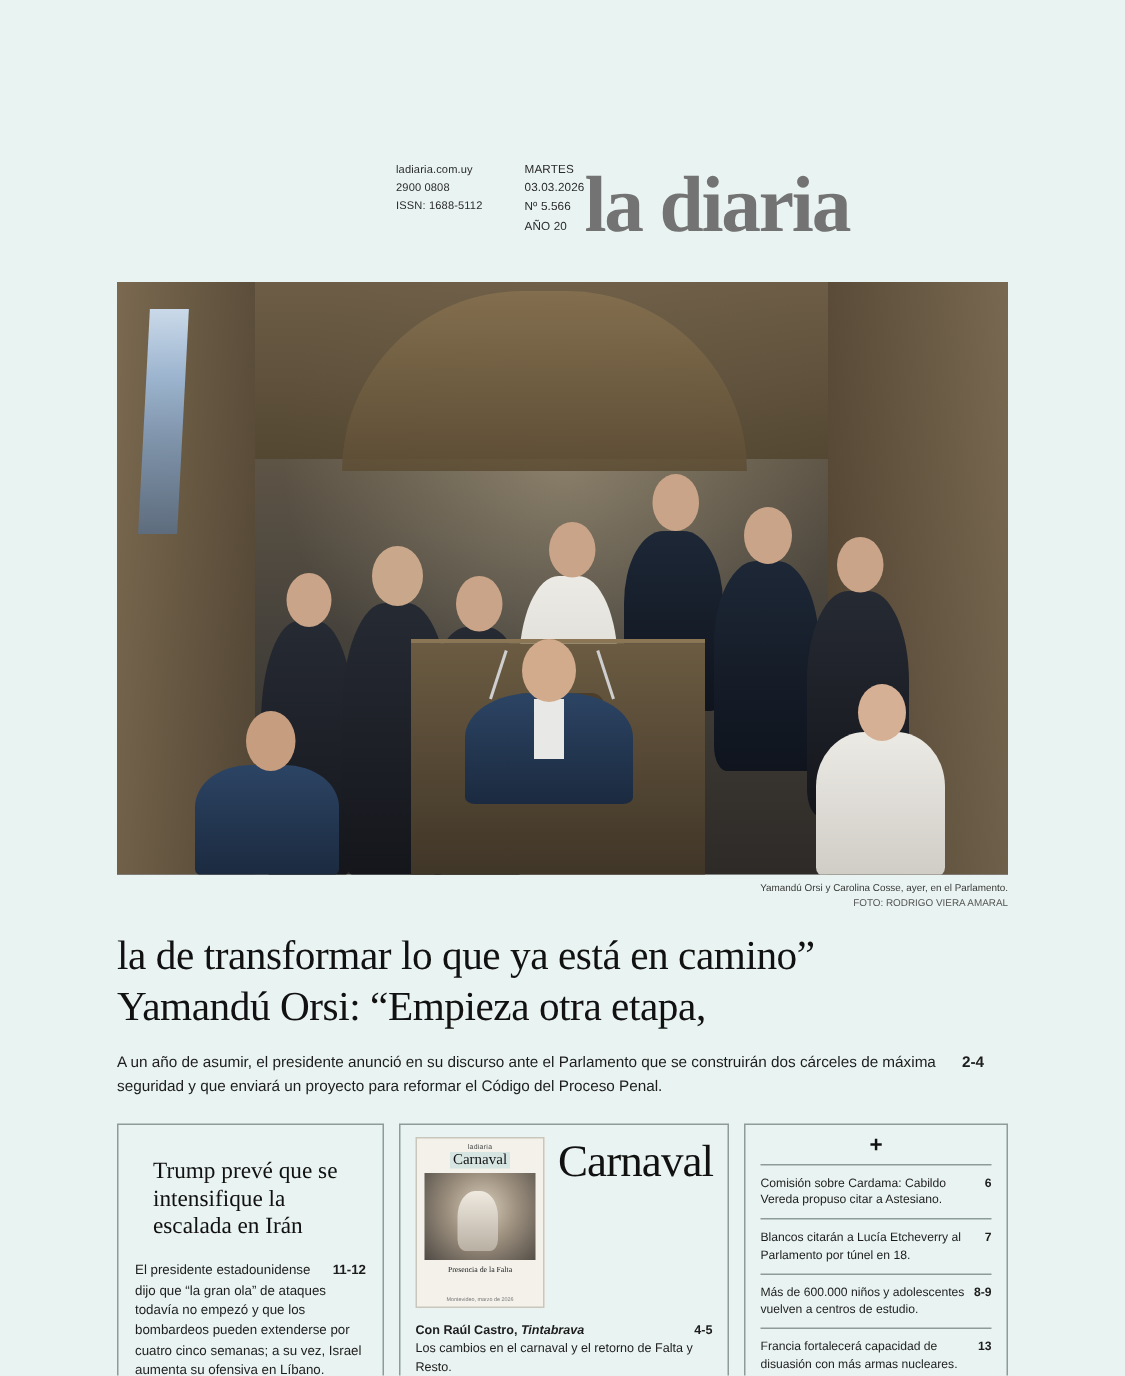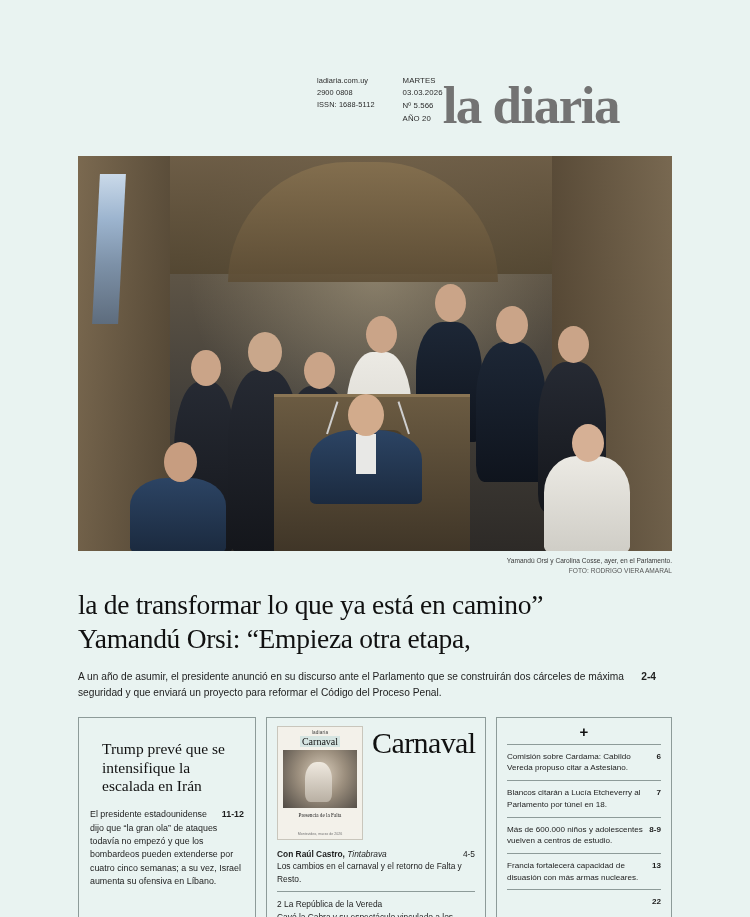--- a/index.html
+++ b/index.html
@@ -20,22 +20,22 @@
     height: 917px;
     background: #e9f3f1;
     box-sizing: border-box;
     padding: 0 78px;
   }
 
   
   .masthead {
     display: flex;
     align-items: flex-end;
-    justify-content: center;
-    padding-top: 58px;
+    justify-content: flex-start;
+    padding-top: 90px;
     height: 74px;
   }
   .masthead-left {
     display: flex;
     align-items: flex-start;
     gap: 28px;
     padding-bottom: 6px;
     margin-left: 186px;
   }
   .imprint {
@@ -294,24 +294,24 @@
     font-size: 8.4px;
     line-height: 1.5;
     color: #1d1d1d;
     margin-top: 8px;
   }
   .mid-text .lead {
     font-weight: 700;
   }
   .mid-text .ital {
     font-style: italic;
-    font-weight: 400;
+    font-weight: 700;
   }
   .mid-text .pages {
-    font-weight: 400;
+    font-weight: 700;
     float: right;
   }
   .mid-rule {
     border-top: 1px solid #8d9b99;
     margin: 6px 0 6px 0;
   }
   .mid-block2 {
     font-family: "Liberation Sans", sans-serif;
     font-size: 8.4px;
     line-height: 1.5;

